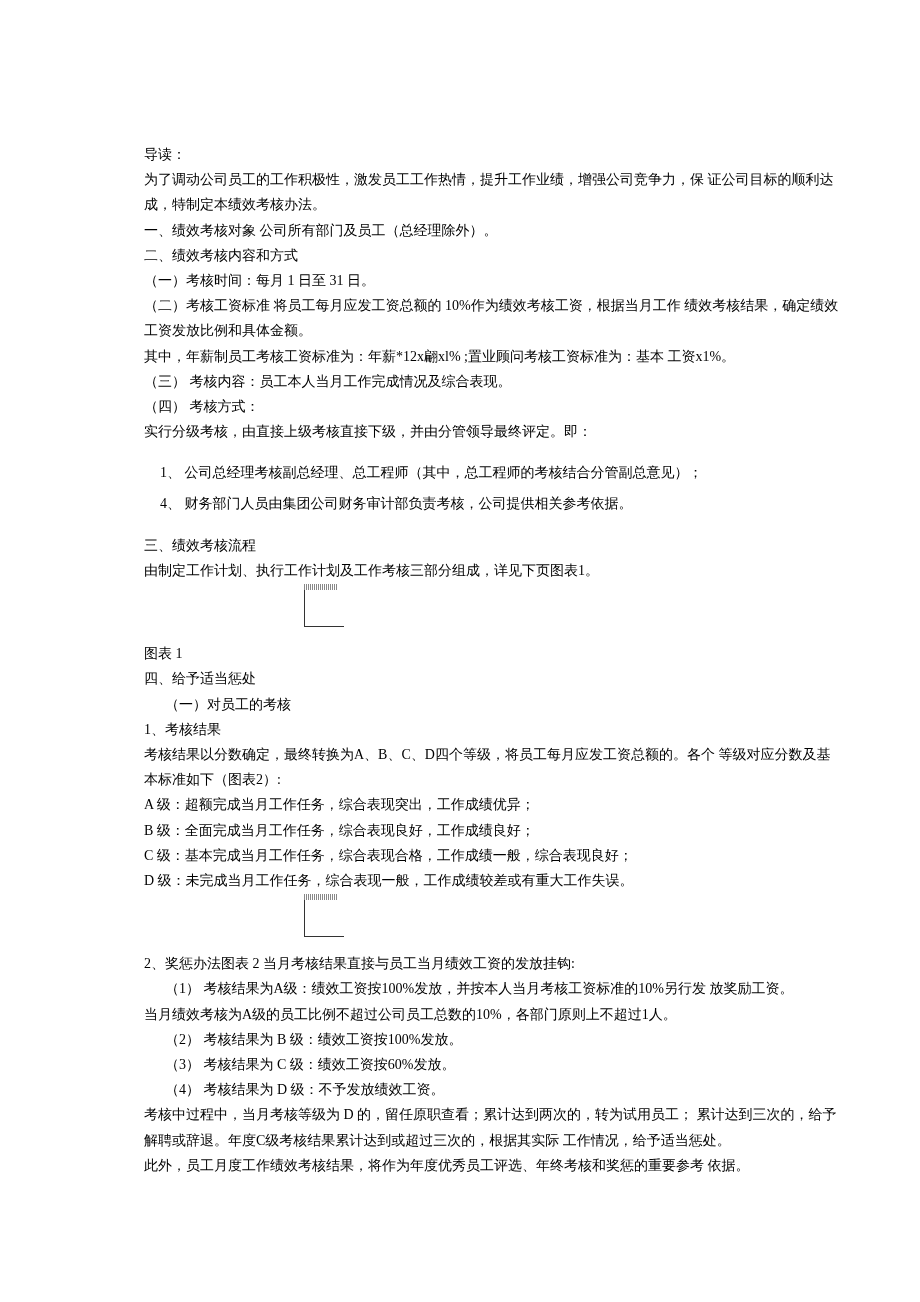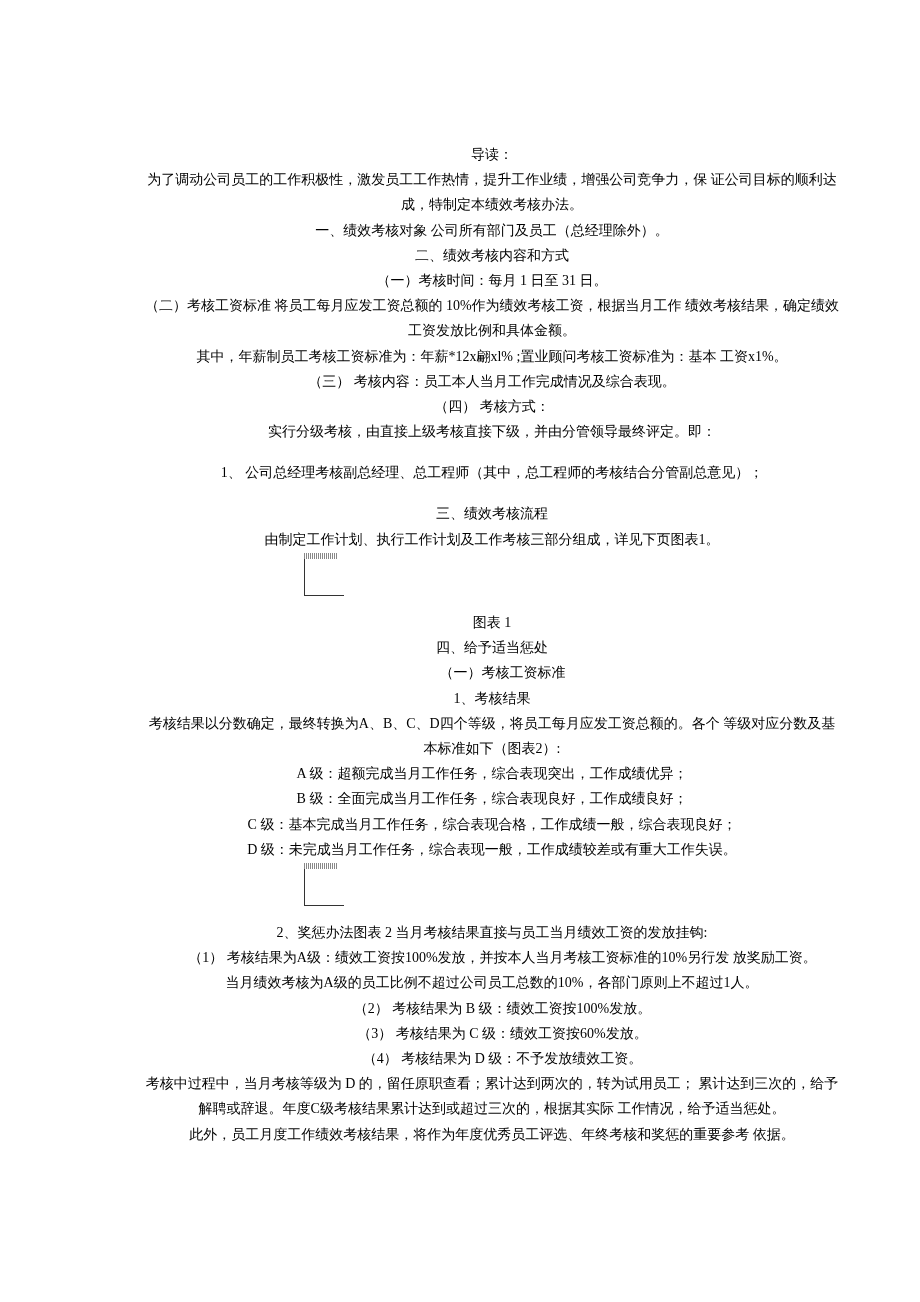--- a/index.html
+++ b/index.html
@@ -12,21 +12,20 @@
       font-size: 14px;
       line-height: 1.8;
       color: #000;
       background: #fff;
       padding: 110px 112px 40px 112px;
       width: 920px;
     }
     p {
       margin: 0;
       white-space: normal;
-      text-align: center;
     }
     .indent-1 {
       padding-left: 1.5em;
     }
     .placeholder-box {
       display: inline-block;
       width: 40px;
       height: 42px;
       border-left: 1px solid #333;
       border-bottom: 1px solid #333;
@@ -58,27 +57,28 @@
 <p>一、绩效考核对象 公司所有部门及员工（总经理除外）。</p>
 <p>二、绩效考核内容和方式</p>
 <p>（一）考核时间：每月 1 日至 31 日。</p>
 <p>（二）考核工资标准 将员工每月应发工资总额的 10%作为绩效考核工资，根据当月工作 绩效考核结果，确定绩效工资发放比例和具体金额。</p>
 <p>其中，年薪制员工考核工资标准为：年薪*12x翩xl% ;置业顾问考核工资标准为：基本 工资x1%。</p>
 <p>（三）    考核内容：员工本人当月工作完成情况及综合表现。</p>
 <p>（四）    考核方式：</p>
 <p>实行分级考核，由直接上级考核直接下级，并由分管领导最终评定。即：</p>
 <div class="list-spaced">
 <p>1、 公司总经理考核副总经理、总工程师（其中，总工程师的考核结合分管副总意见）；</p>
+<p>4、    财务部门人员由集团公司财务审计部负责考核，公司提供相关参考依据。</p>
 </div>
 <p>三、绩效考核流程</p>
 <p>由制定工作计划、执行工作计划及工作考核三部分组成，详见下页图表1。</p>
 <div class="placeholder-box"></div>
 <p>图表 1</p>
 <p>四、给予适当惩处</p>
-<p class="indent-1">（一）考核工资标准</p>
+<p class="indent-1">（一）对员工的考核</p>
 <p>1、考核结果</p>
 <p>考核结果以分数确定，最终转换为A、B、C、D四个等级，将员工每月应发工资总额的。各个 等级对应分数及基本标准如下（图表2）:</p>
 <p>A 级：超额完成当月工作任务，综合表现突出，工作成绩优异；</p>
 <p>B 级：全面完成当月工作任务，综合表现良好，工作成绩良好；</p>
 <p>C 级：基本完成当月工作任务，综合表现合格，工作成绩一般，综合表现良好；</p>
 <p>D 级：未完成当月工作任务，综合表现一般，工作成绩较差或有重大工作失误。</p>
 <div class="placeholder-box"></div>
 <p>2、奖惩办法图表 2 当月考核结果直接与员工当月绩效工资的发放挂钩:</p>
 <p class="indent-1">（1）    考核结果为A级：绩效工资按100%发放，并按本人当月考核工资标准的10%另行发 放奖励工资。</p>
 <p>当月绩效考核为A级的员工比例不超过公司员工总数的10%，各部门原则上不超过1人。</p>

